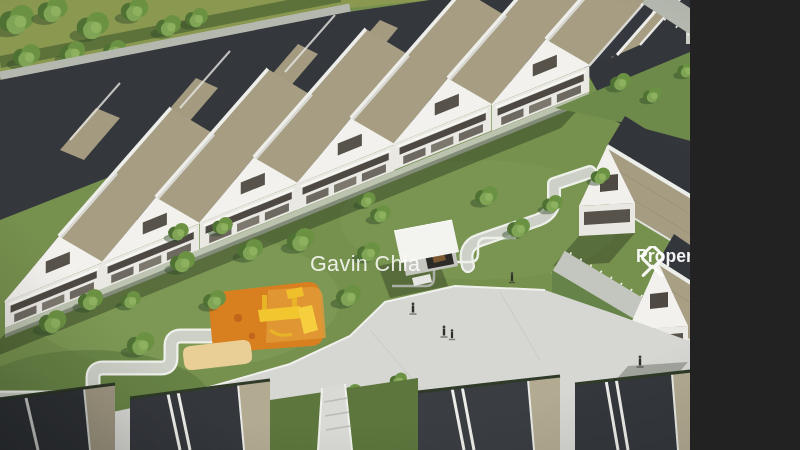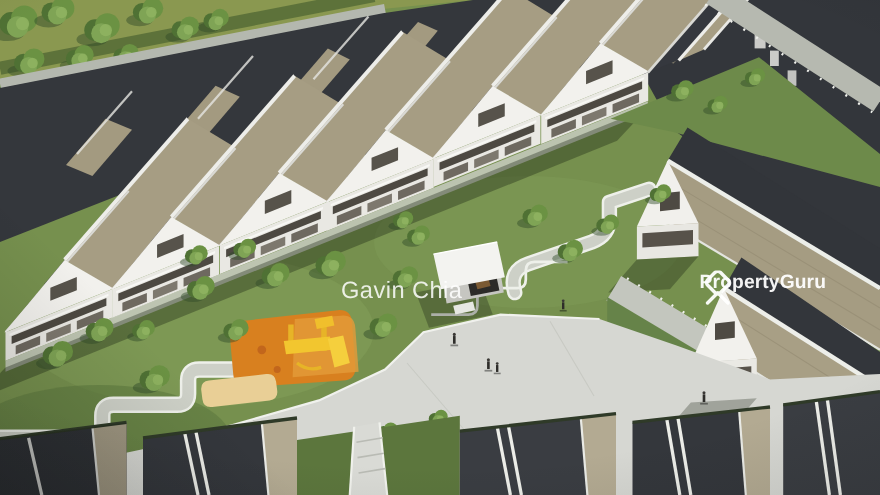--- a/index.html
+++ b/index.html
@@ -1,16 +1,16 @@
 <!DOCTYPE html>
 <html><head>
 <meta charset="utf-8">
 <style>
   html,body{margin:0;padding:0;background:#222;}
-  .stage{position:relative;width:800px;height:450px;overflow:hidden;
+  .stage{position:relative;width:690px;height:450px;overflow:hidden;
          font-family:"Liberation Sans",sans-serif;background:#701a75;}
   .stage svg{position:absolute;inset:0;display:block;}
   .vignette{position:absolute;inset:0;pointer-events:none;
     background:
       radial-gradient(120% 95% at 48% 42%, rgba(0,0,0,0) 55%, rgba(8,10,8,.22) 100%),
       linear-gradient(45deg, rgba(0,0,0,.18) 0%, rgba(0,0,0,0) 22%);}
   .wm{position:absolute;pointer-events:none;white-space:nowrap;}
   .wm-name{left:310px;top:252px;font-size:21.5px;font-weight:400;
            color:rgba(255,255,255,.85);letter-spacing:.4px;}
   .wm-brand{left:636px;top:246px;display:flex;align-items:center;gap:6px;

